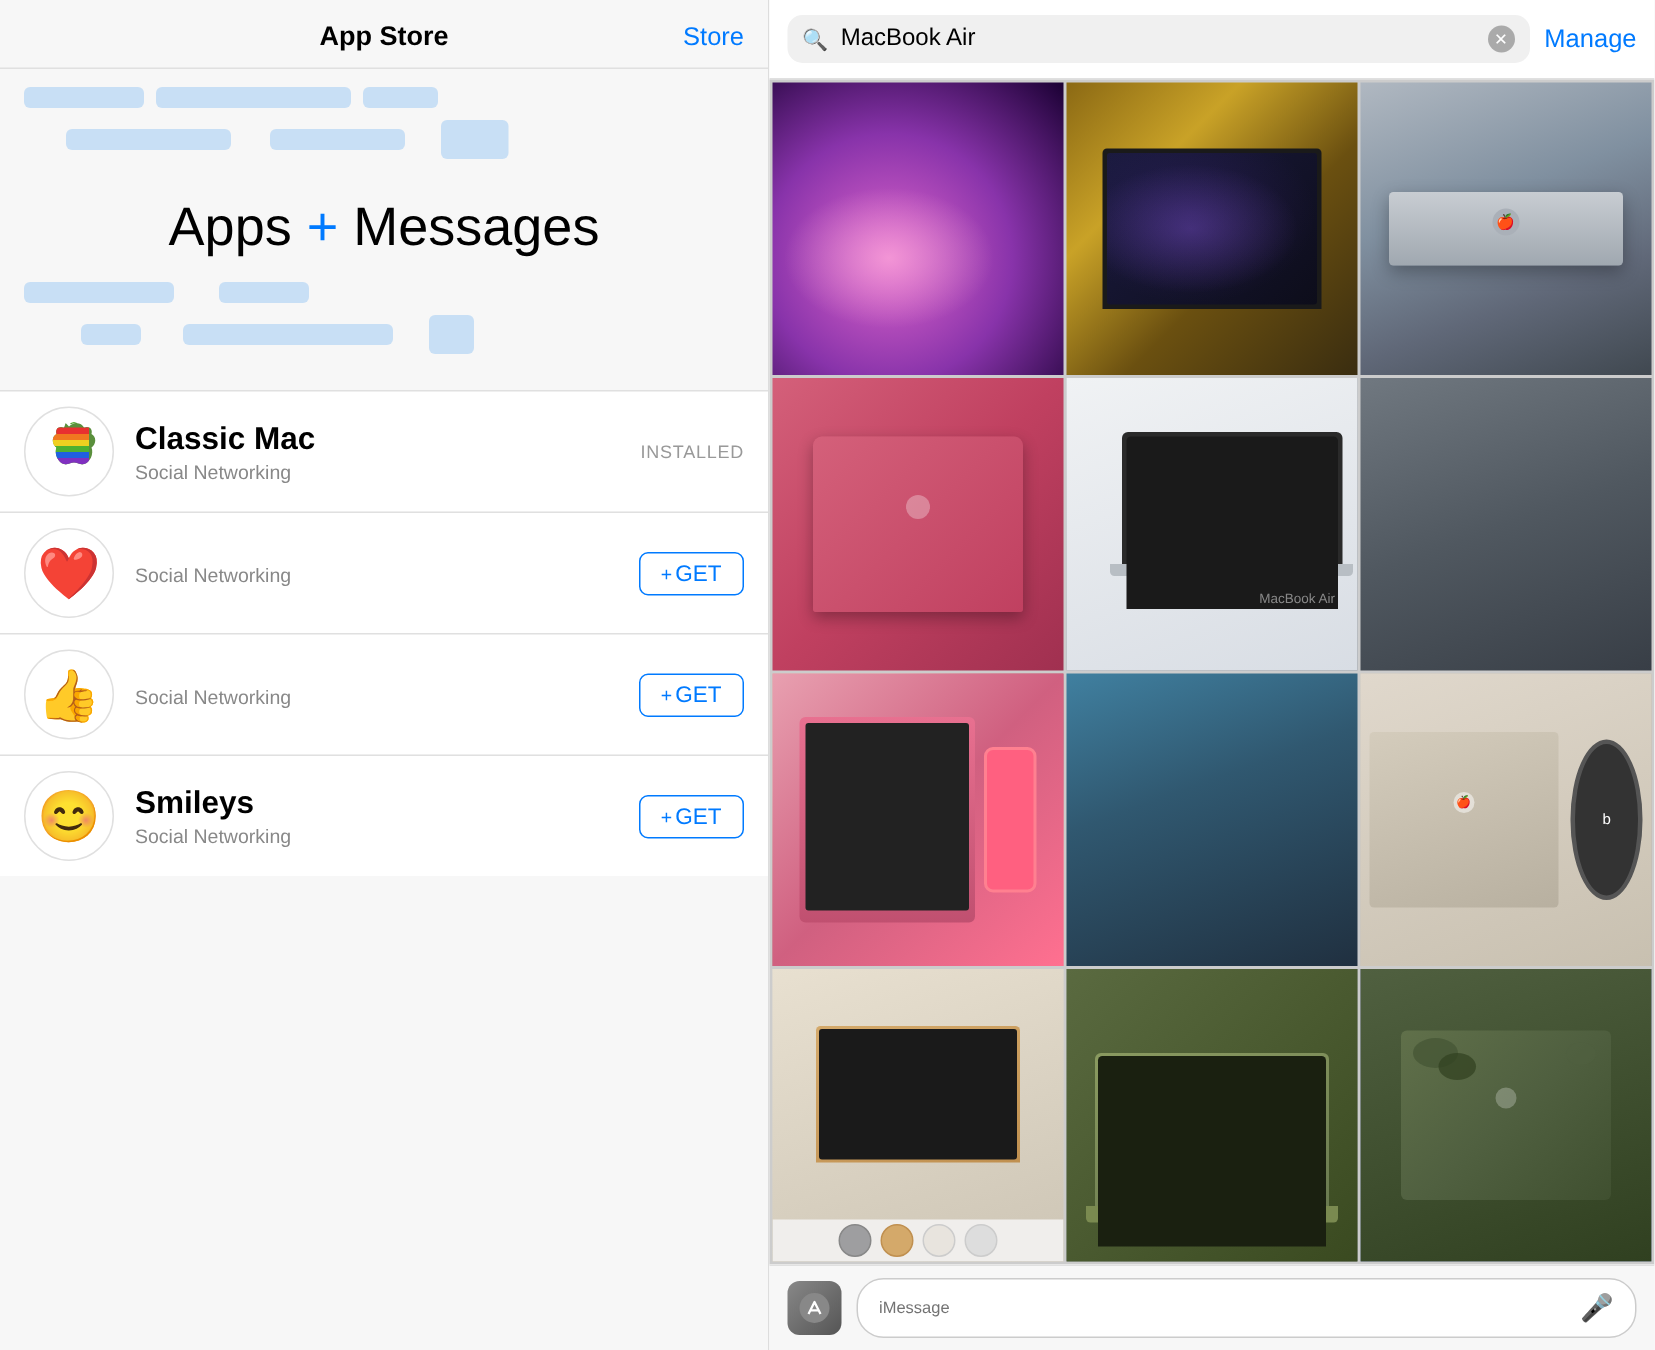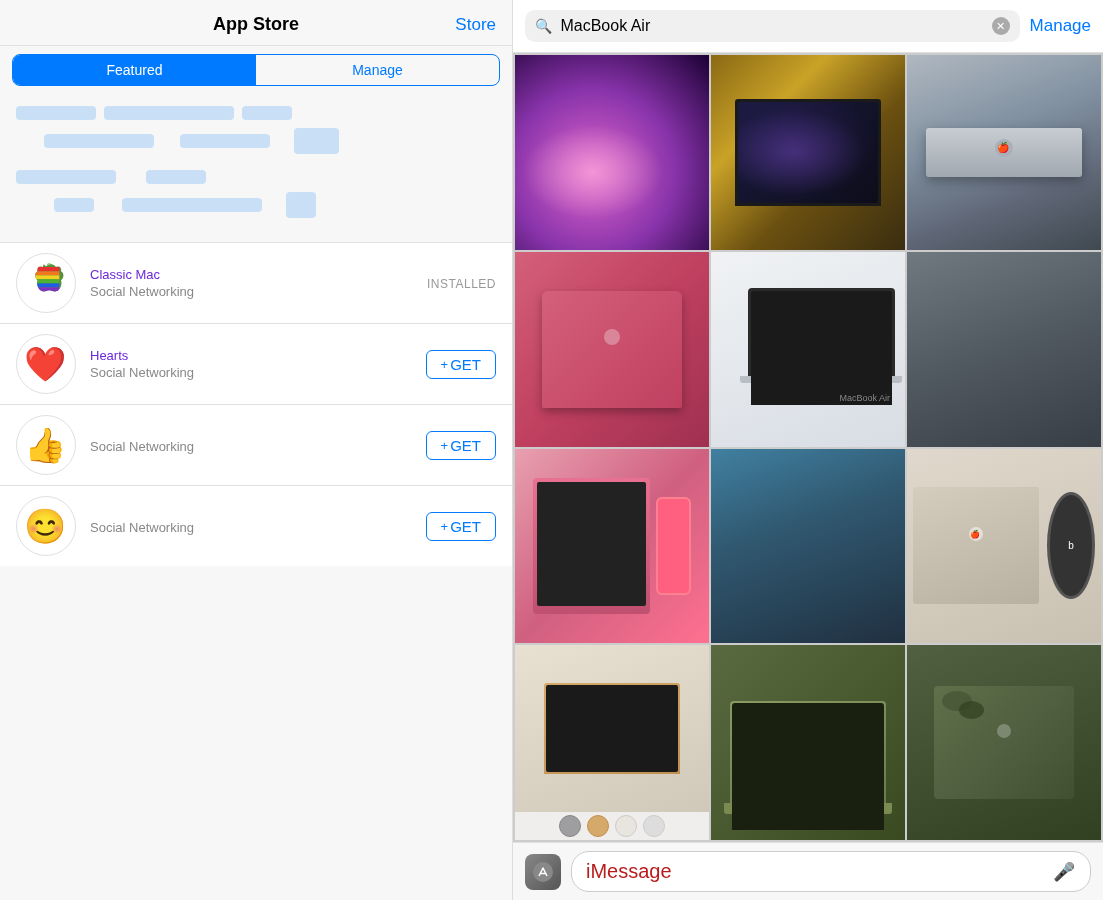--- a/index.html
+++ b/index.html
@@ -144,23 +144,23 @@
       justify-content: center;
       font-size: 32px;
     }
 
     .app-info {
       flex: 1;
       margin-left: 14px;
     }
 
     .app-name {
-      font-size: 13px;
-      font-weight: 400;
-      color: #6d28d9;
+      font-size: 21px;
+      font-weight: 700;
+      color: #000000;
     }
 
     .app-category {
       font-size: 13px;
       color: #888;
       margin-top: 2px;
     }
 
     .app-action {
       flex-shrink: 0;
@@ -315,22 +315,22 @@
       background: #fff;
       border: 1px solid #ccc;
       border-radius: 18px;
       padding: 8px 14px;
       display: flex;
       align-items: center;
       justify-content: space-between;
     }
 
     .imessage-placeholder {
-      font-size: 20px;
-      color: #b91c1c;
+      font-size: 11px;
+      color: #737373;
     }
 
     .mic-icon {
       color: #888;
       font-size: 18px;
     }
 
     
     .skel-1 { width: 80px; height: 14px; }
     .skel-2 { width: 130px; height: 14px; }
@@ -368,43 +368,42 @@
 </head>
 <body>
 
 <div class="left-panel">
 
   <div class="header">
     <span class="header-title">App Store</span>
     <span class="header-done">Store</span>
   </div>
 
-  <div class="tab-bar">
-    <div class="tab-container">
-      <button class="tab-btn active">Featured</button>
-      <button class="tab-btn inactive">Manage</button>
-    </div>
-  </div>
 
   <div class="skeleton-area">
     <div class="skel-row">
       <div class="skel-block skel-1"></div>
       <div class="skel-block skel-2"></div>
       <div class="skel-block skel-3"></div>
     </div>
     <div class="skel-row">
       <div style="width:20px"></div>
       <div class="skel-block skel-4"></div>
       <div style="width:10px"></div>
       <div class="skel-block skel-5"></div>
       <div style="width:8px"></div>
       <div class="skel-block skel-12"></div>
     </div>
   </div>
 
+  <div class="hero-text">
+    <span>Apps</span>
+    <span class="plus">+</span>
+    <span>Messages</span>
+  </div>
 
   <div class="skeleton-area2">
     <div class="skel-row">
       <div class="skel-block skel-9"></div>
       <div style="width:14px"></div>
       <div class="skel-block skel-6"></div>
     </div>
     <div class="skel-row" style="margin-top:4px;">
       <div style="width:30px"></div>
       <div class="skel-block skel-7"></div>
@@ -445,21 +444,20 @@
       <div class="app-action">
         <span class="installed-label">INSTALLED</span>
       </div>
     </div>
 
     <div class="app-item">
       <div class="app-icon-wrap">
         <span class="hearts-icon">❤️</span>
       </div>
       <div class="app-info">
-        <div class="app-name">Hearts</div>
         <div class="app-category">Social Networking</div>
       </div>
       <div class="app-action">
         <button class="get-btn">
           <span class="get-btn-plus">+</span>
           <span>GET</span>
         </button>
       </div>
     </div>
 
@@ -476,20 +474,21 @@
           <span>GET</span>
         </button>
       </div>
     </div>
 
     <div class="app-item">
       <div class="app-icon-wrap">
         <span class="smileys-icon">😊</span>
       </div>
       <div class="app-info">
+        <div class="app-name">Smileys</div>
         <div class="app-category">Social Networking</div>
       </div>
       <div class="app-action">
         <button class="get-btn">
           <span class="get-btn-plus">+</span>
           <span>GET</span>
         </button>
       </div>
     </div>
 

